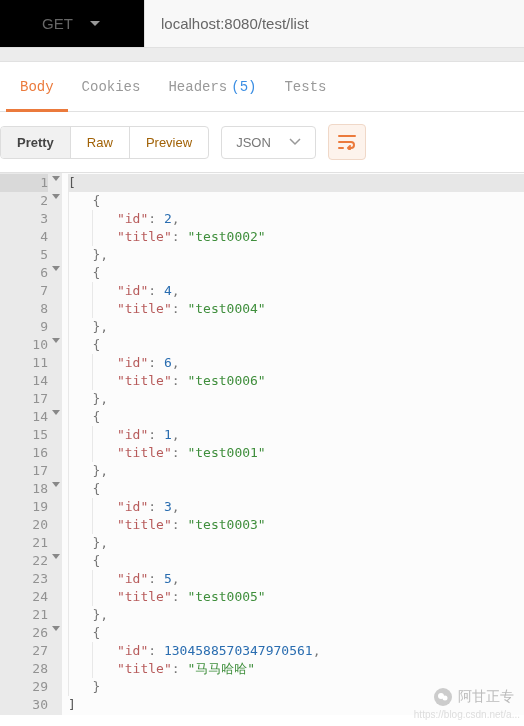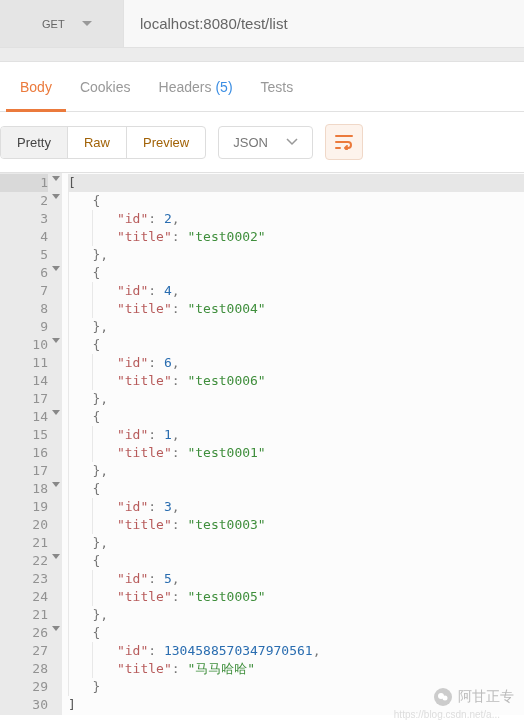--- a/index.html
+++ b/index.html
@@ -9,54 +9,54 @@
       color: #555;
       background: #fff;
       width: 524px;
       height: 726px;
       overflow: hidden;
       position: relative;
     }
     
     .request-row { display: flex; height: 48px; border-bottom: 1px solid #e1e1e1; }
     .method-select {
-      width: 124px; background: #e5e5e5; border-right: 1px solid #e1e1e1;
-      display: flex; align-items: center; padding: 0 18px 0 42px; color: #666; font-size: 11px;
+      width: 145px; background: #000000; border-right: 1px solid #e1e1e1;
+      display: flex; align-items: center; padding: 0 18px 0 42px; color: #666; font-size: 15px;
     }
     .method-select svg { margin-left: 16px; fill: #999; }
     .url-input {
       flex: 1; display: flex; align-items: center; padding: 0 16px;
       background: #f8f8f8; color: #666; font-size: 15px;
     }
     
     .separator-bar { height: 14px; background: #ececec; border-bottom: 1px solid #e1e1e1; }
     
     .tabs-row {
       display: flex; align-items: center; height: 50px; padding: 0 6px;
       border-bottom: 1px solid #e1e1e1; background: #fff;
-      color: #999; font-size: 14px;
+      color: #999; font-size: 14px; font-family: Liberation Mono, monospace;
     }
     .tab { padding: 0 14px; height: 50px; display: flex; align-items: center; cursor: pointer; }
     .tab.active { color: #EB7A3C; border-bottom: 3px solid #EB7A3C; padding-top: 3px; }
     .tab .count { color: #3b8ee3; margin-left: 4px; }
     
     .view-row {
       display: flex; align-items: center; padding: 12px 6px 12px 0; gap: 12px;
       border-bottom: 1px solid #e1e1e1;
     }
     .btn-group {
       display: flex; border: 1px solid #ddd; border-radius: 4px; overflow: hidden;
       background: #fff;
     }
     .btn-group .btn {
       padding: 8px 16px; font-size: 13px; color: #a16207; cursor: pointer;
       border-right: 1px solid #ddd;
     }
     .btn-group .btn:last-child { border-right: none; }
-    .btn-group .btn.active { background: #f1f1f1; color: #444; font-weight: 400; }
+    .btn-group .btn.active { background: #f1f1f1; color: #444; font-weight: 700; }
     .select-group {
       display: flex; align-items: center; border: 1px solid #ddd; border-radius: 4px;
       padding: 8px 14px; color: #777; font-size: 13px; background: #fff; gap: 18px;
     }
     .wrap-btn {
       width: 38px; height: 36px; border: 1px solid #f0d8c8; border-radius: 4px;
       background: #fdf3ec; display: flex; align-items: center; justify-content: center;
     }
     
     .code-area { display: flex; font-family: Menlo, Consolas, monospace; font-size: 13px; line-height: 18px; }
@@ -85,21 +85,21 @@
     
     .watermark {
       position: absolute; bottom: 20px; right: 10px; font-size: 14px; color: #bbb;
       display: flex; align-items: center; gap: 6px;
     }
     .watermark .wechat-icon {
       width: 18px; height: 18px; border-radius: 50%; background: #ccc;
       display: inline-flex; align-items: center; justify-content: center;
     }
     .blog-url {
-      position: absolute; bottom: 6px; right: 24px; font-size: 10px; color: #ddd;
+      position: absolute; bottom: 6px; right: 4px; font-size: 10px; color: #ddd;
     }
   </style>
 </head>
 <body>
 
 <div class="request-row">
   <div class="method-select">
     <span>GET</span>
     <svg width="12" height="8" viewBox="0 0 12 8">
         <path d="M1 1l5 5 5-5"></path>

